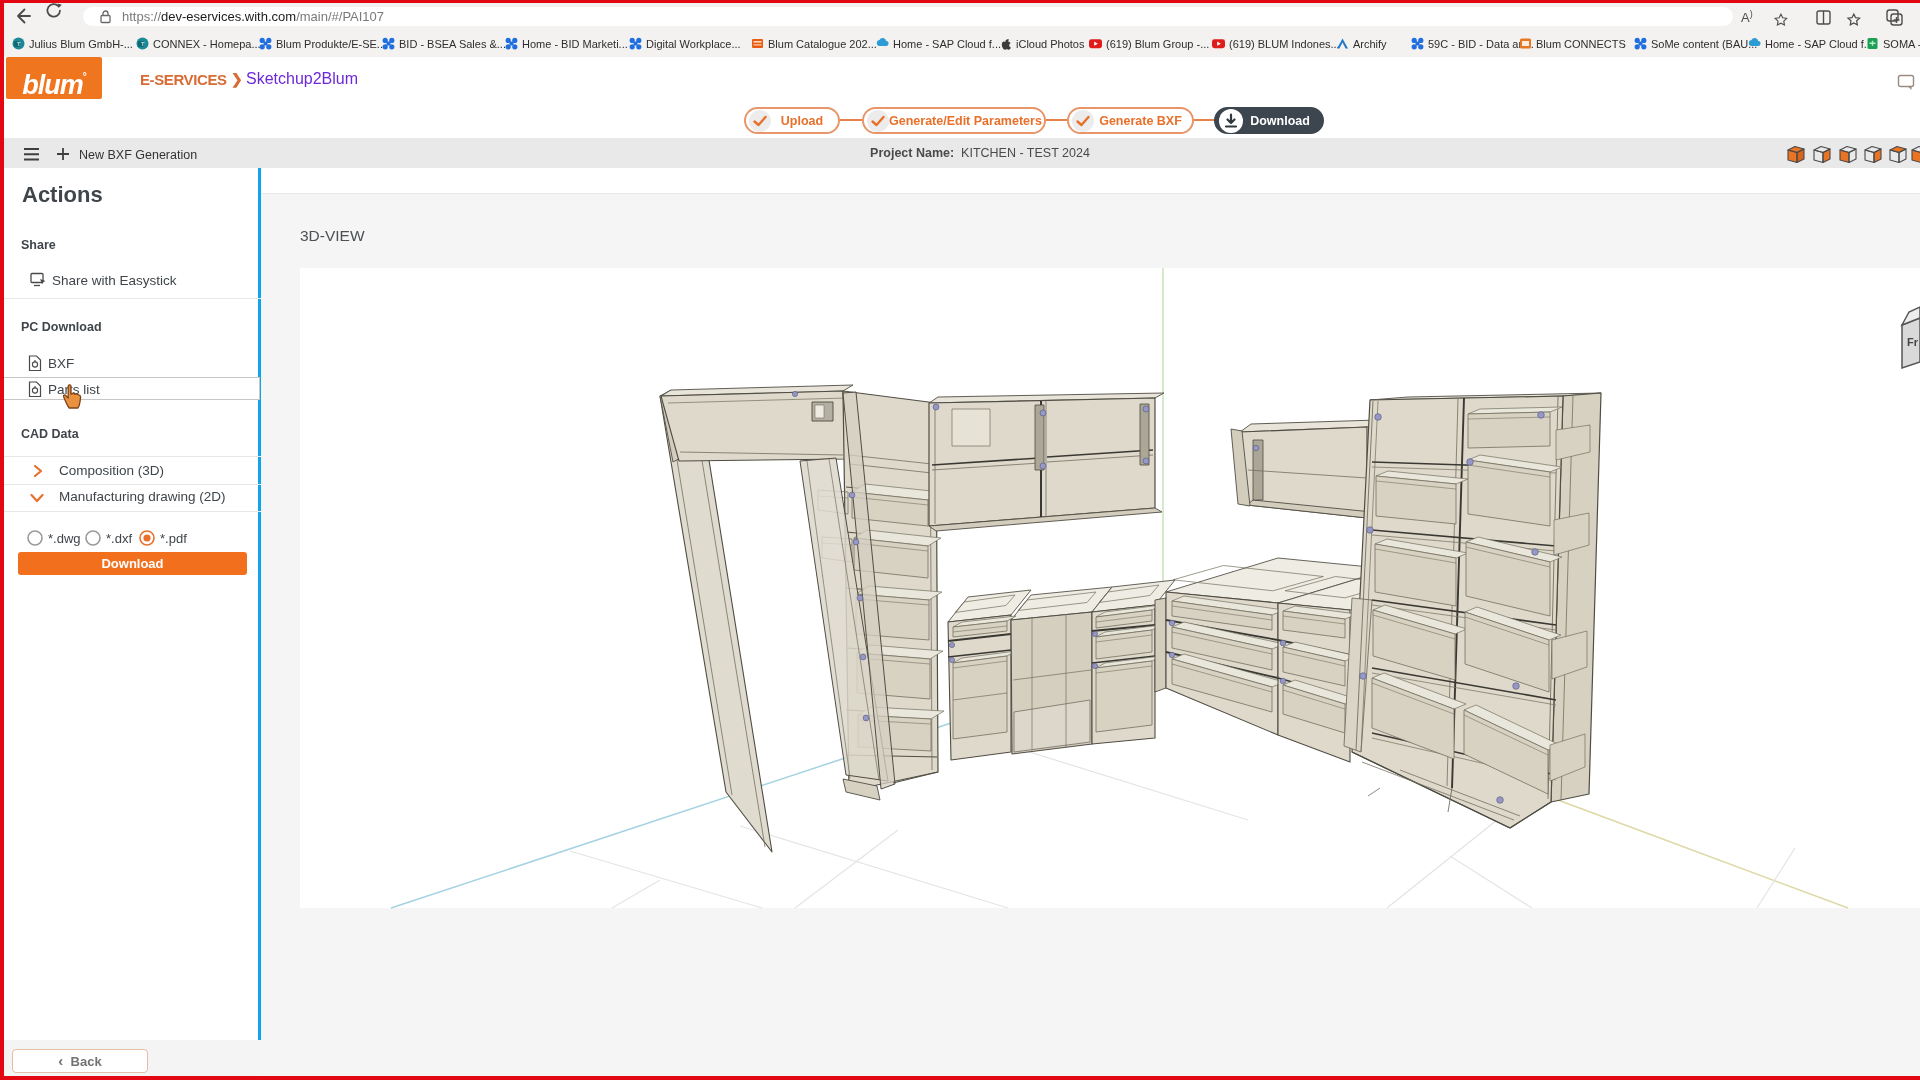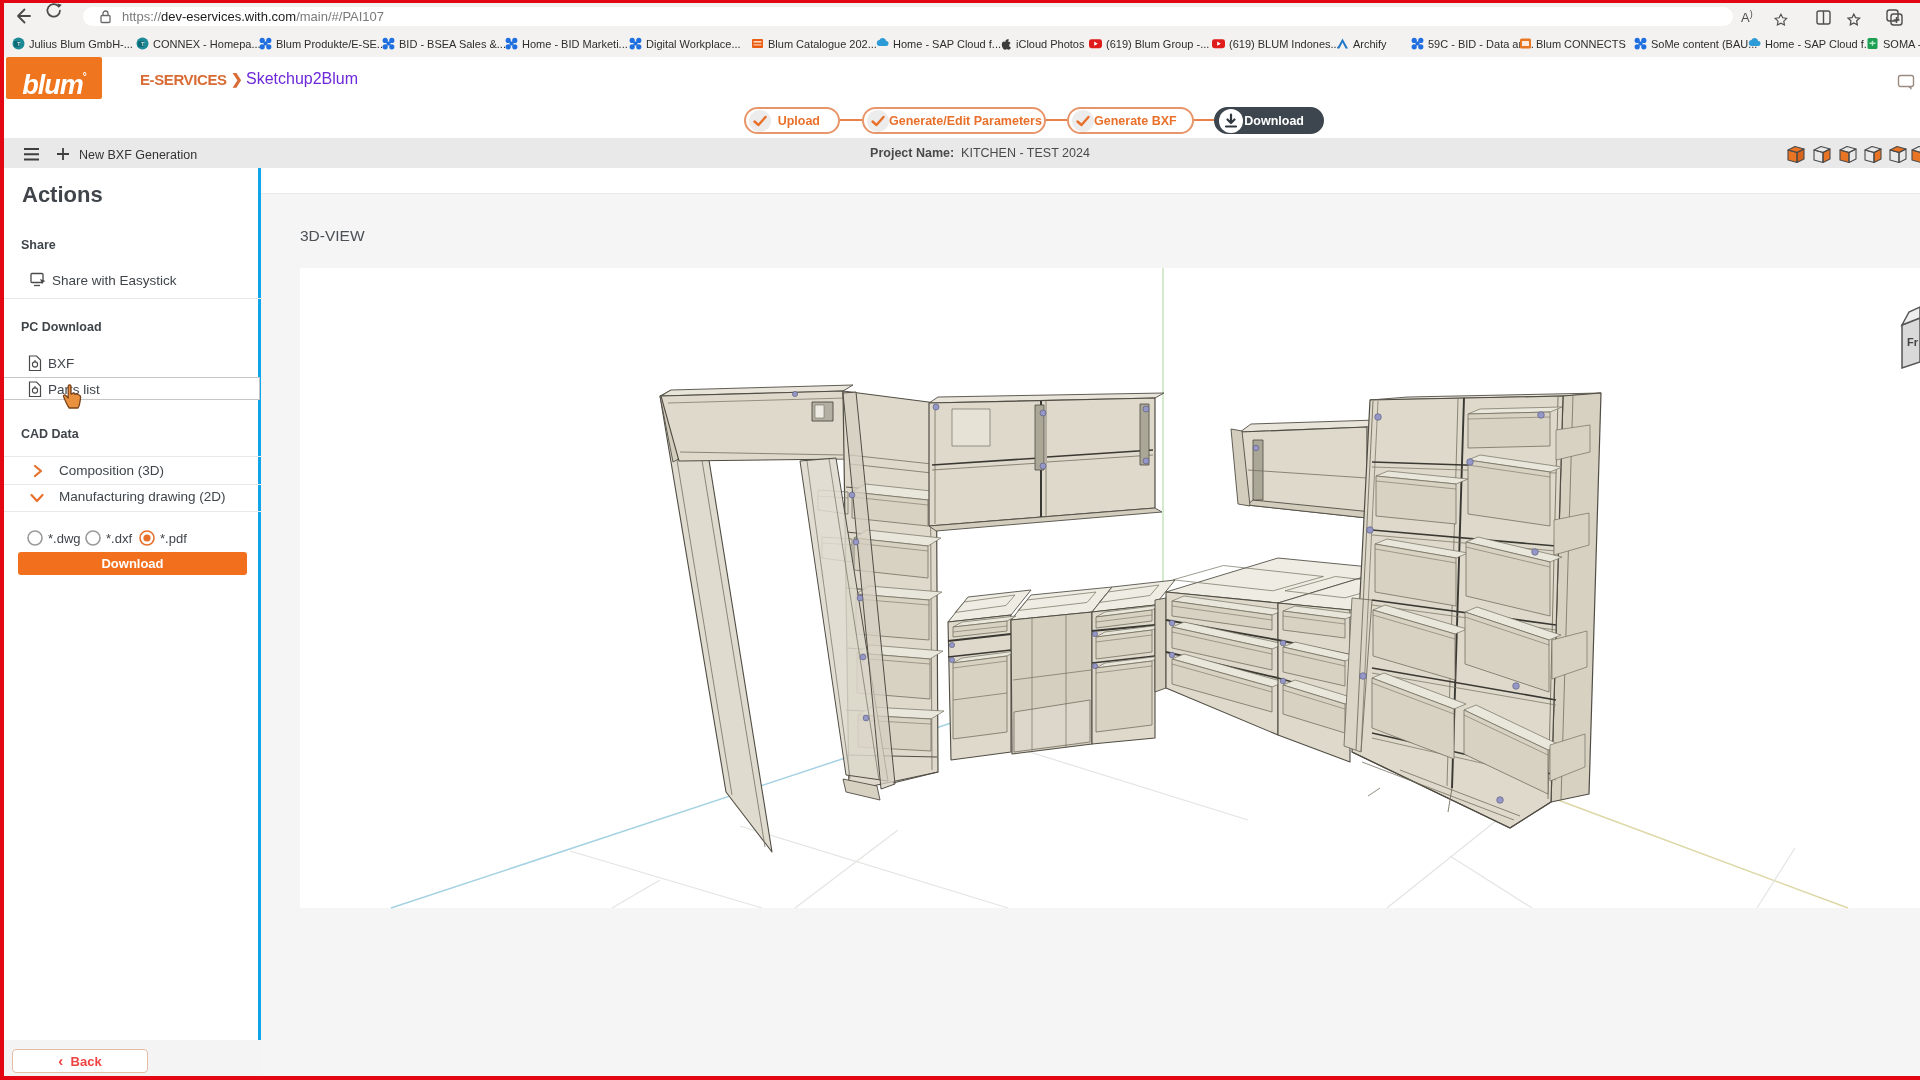--- a/index.html
+++ b/index.html
@@ -8,31 +8,31 @@
 #chrome { position:absolute; left:0; top:0; width:1920px; height:57px; background:#f3f2f0; }
 #omni { position:absolute; left:83px; top:7px; width:1650px; height:19px; background:#fff; border-radius:9.5px; }
 #urltext { position:absolute; left:122px; top:7px; height:19px; line-height:19px; font-size:13px; color:#7a7a7a; }
 #bookbar { position:absolute; left:0; top:0; width:1920px; height:57px; background:transparent; }
 
 #apphead { position:absolute; left:4px; top:57px; width:1916px; height:99px; background:#fff; }
 #logo { position:absolute; left:2px; top:0px; width:96px; height:42px; background:#f0751f; border-radius:2px; color:#fff; font-weight:bold; font-style:italic; font-size:27px; text-align:center; line-height:40px; letter-spacing:-1px; }
 .pill { position:absolute; top:50px; height:27px; border:2px solid #e8956a; border-radius:14px; background:#fff; display:flex; align-items:center; }
 .pill.dark { background:#3d464e; border-color:#3d464e; }
 .pill .pc { margin-left:3px; display:flex; }
-.pill .pt { flex:1; text-align:right; font-size:12.5px; font-weight:bold; color:#e8702a; padding-right:18px; white-space:nowrap; }
+.pill .pt { flex:1; text-align:center; font-size:12.5px; font-weight:bold; color:#e8702a; padding-right:5px; white-space:nowrap; }
 .pline { position:absolute; top:62px; height:2px; background:#e8814a; }
 
 #toolbar { position:absolute; left:4px; top:138px; width:1916px; height:30px; background:#e9e9e9; }
 
 #sidebar { position:absolute; left:4px; top:168px; width:257px; height:872px; background:#fff; border-right:3px solid #0ea5e9; }
 #main { position:absolute; left:261px; top:168px; width:1659px; height:908px; background:#f5f5f5; }
 #whitestrip { position:absolute; left:261px; top:168px; width:1659px; height:26px; background:#fff; border-bottom:1px solid #e8e8e8; }
 #canvas3d { position:absolute; left:300px; top:268px; width:1620px; height:640px; background:#fff; }
 #footerL { position:absolute; left:4px; top:1040px; width:257px; height:36px; background:#f4f4f4; }
-#backbtn { position:absolute; left:12px; top:1049px; width:136px; height:24px; background:#fff; border:1px solid #e5bda4; border-radius:4px; color:#ef4444; font-size:13px; font-weight:bold; text-align:center; line-height:22px; }
+#backbtn { position:absolute; left:12px; top:1049px; width:136px; height:24px; background:#fff; border:1px solid #e5bda4; border-radius:4px; color:#737373; font-size:13px; font-weight:bold; text-align:center; line-height:22px; }
 
 .redL { position:absolute; left:0; top:0; width:4px; height:1080px; background:#e30613; z-index:90; }
 .redT { position:absolute; left:0; top:0; width:1920px; height:3px; background:#e30613; z-index:90; }
 .redB { position:absolute; left:0; top:1076px; width:1920px; height:4px; background:#e30613; z-index:90; }
 .sechead { font-weight:bold; font-size:12.5px; color:#3f454a; }
 .itemtext { font-size:13.5px; color:#3f454a; }
 .divider { position:absolute; left:0px; width:257px; height:1px; background:#e8e8e8; }
 </style></head>
 <body>
 <div id="chrome">

